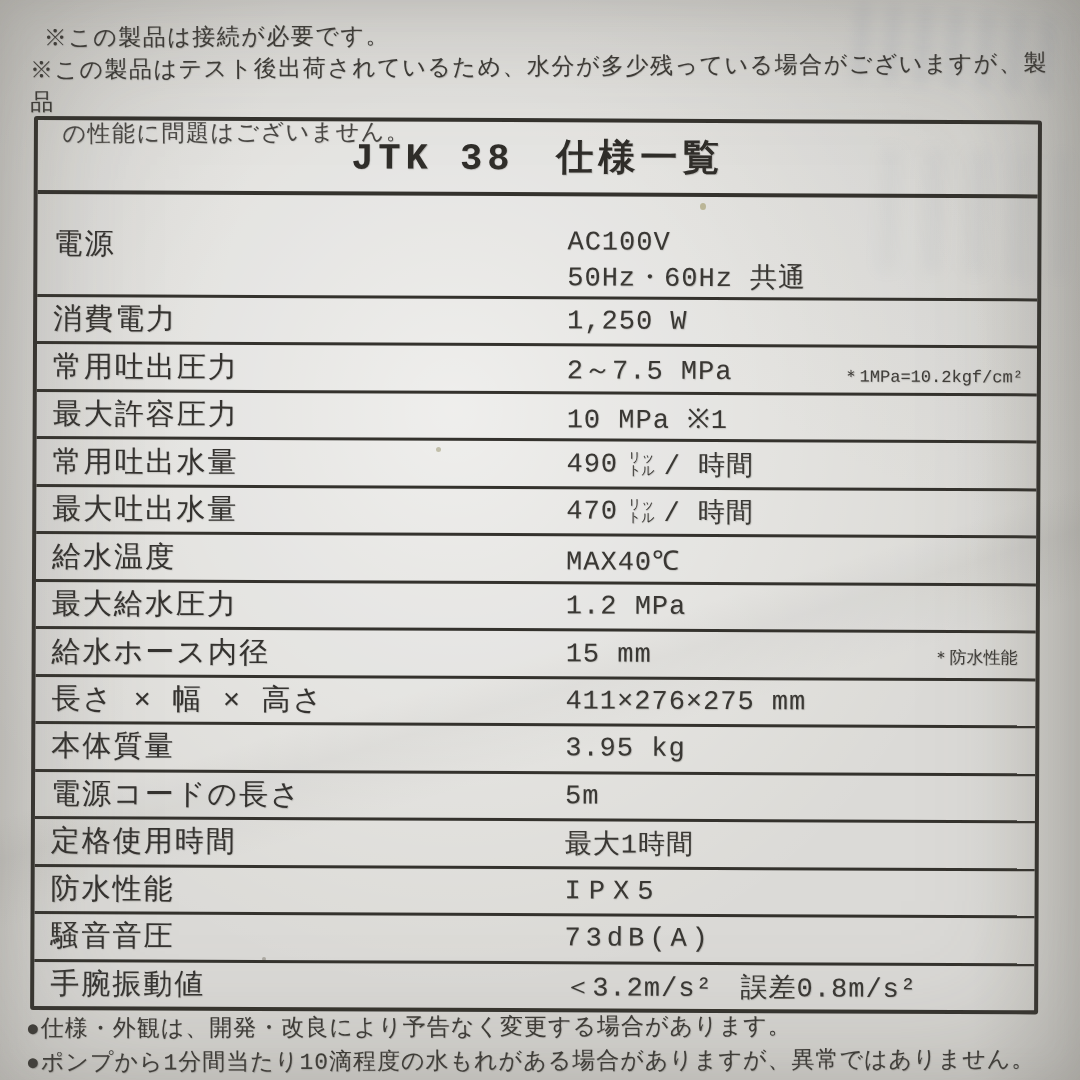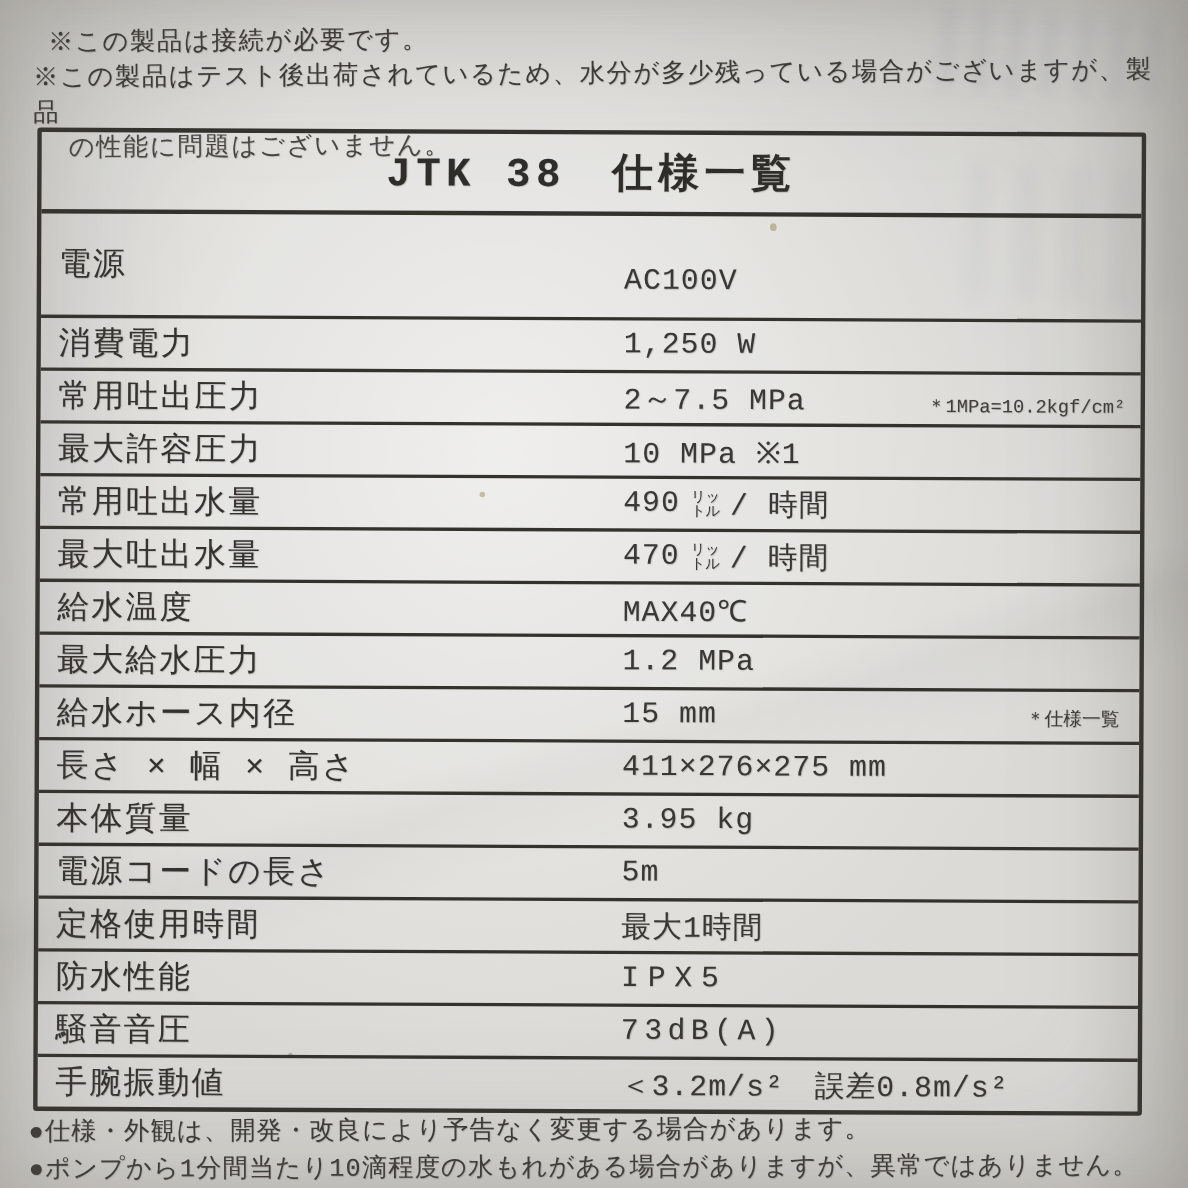--- a/index.html
+++ b/index.html
@@ -86,20 +86,21 @@
 
     <div class="t-row title-row">
       <span class="table-title">JTK 38　仕様一覧</span>
     </div>
 
     <div class="t-row tall-row">
       <span class="cell-label">電源</span>
       <span class="cell-value">
         <span class="value-lines">
           <span>AC100V</span>
+          <span>50Hz・60Hz 共通</span>
         </span>
       </span>
     </div>
 
     <div class="t-row">
       <span class="cell-label">消費電力</span>
       <span class="cell-value">1,250 W</span>
     </div>
 
     <div class="t-row">
@@ -143,21 +144,21 @@
     </div>
 
     <div class="t-row">
       <span class="cell-label">最大給水圧力</span>
       <span class="cell-value">1.2 MPa</span>
     </div>
 
     <div class="t-row">
       <span class="cell-label">給水ホース内径</span>
       <span class="cell-value">15 mm</span>
-      <span class="row-note hose">＊仕様一覧</span>
+      <span class="row-note hose">＊防水性能</span>
     </div>
 
     <div class="t-row">
       <span class="cell-label">長さ × 幅 × 高さ</span>
       <span class="cell-value">411×276×275 mm</span>
     </div>
 
     <div class="t-row">
       <span class="cell-label">本体質量</span>
       <span class="cell-value">3.95 kg</span>

